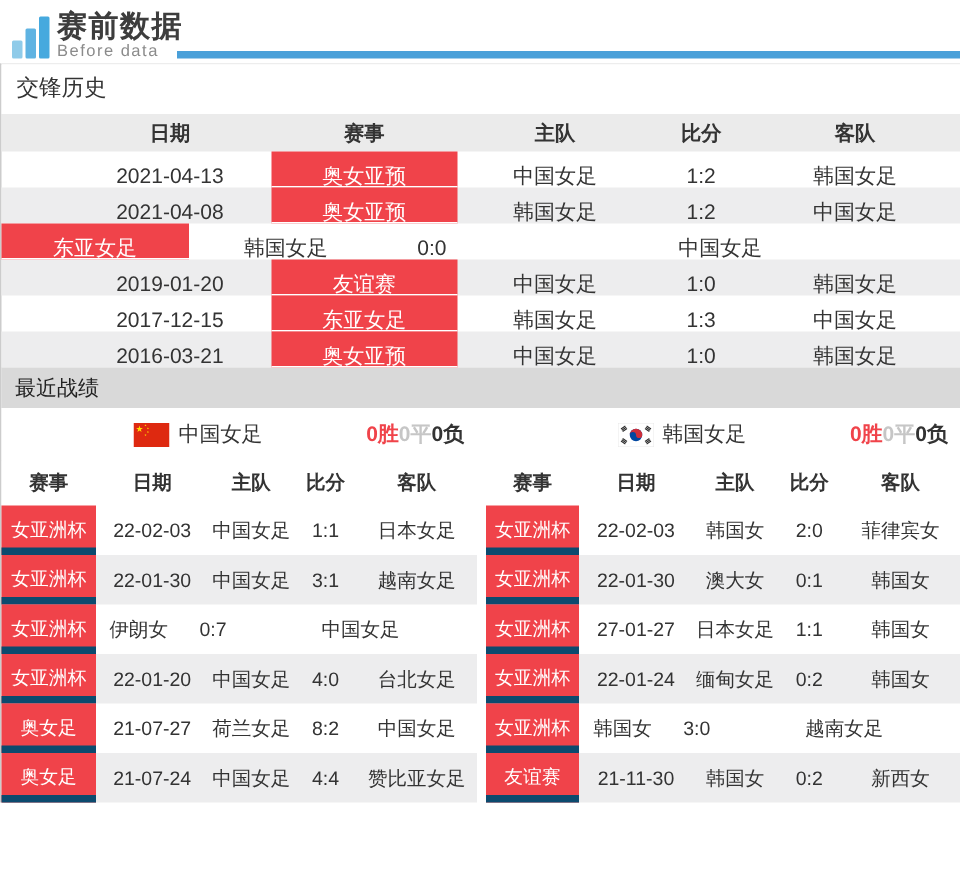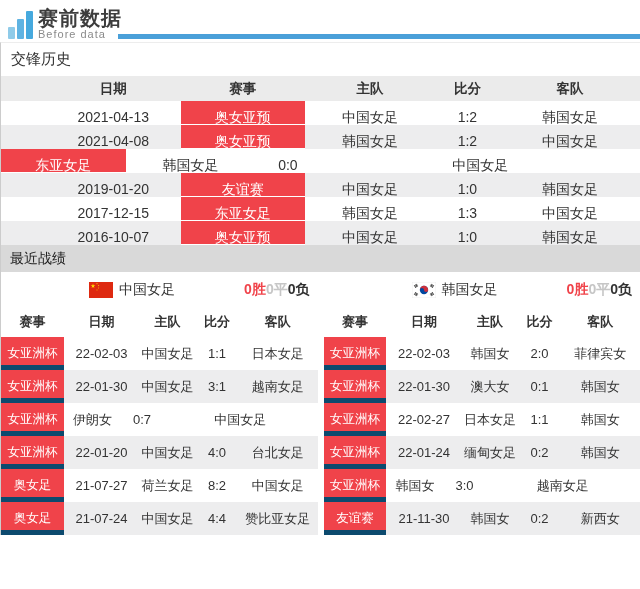--- a/index.html
+++ b/index.html
@@ -126,21 +126,21 @@
 
           <div class="h2h-row even">
             <span class="hc1">2017-12-15</span>
             <span class="hc2">东亚女足</span>
             <span class="hc3">韩国女足</span>
             <span class="hc4">1:3</span>
             <span class="hc5">中国女足</span>
           </div>
 
           <div class="h2h-row odd">
-            <span class="hc1">2016-10-07</span>
+            <span class="hc1">2016-03-21</span>
             <span class="hc2">奥女亚预</span>
             <span class="hc3">中国女足</span>
             <span class="hc4">1:0</span>
             <span class="hc5">韩国女足</span>
           </div>
         </div>
     </div>
 
     <div class="gray-bar">最近战绩</div>
 
@@ -279,21 +279,21 @@
               <div class="r-row odd">
                 <span class="rc1">女亚洲杯</span>
                 <span class="rc2">22-01-30</span>
                 <span class="rc3">澳大女</span>
                 <span class="rc4">0:1</span>
                 <span class="rc5">韩国女</span>
               </div>
 
               <div class="r-row even">
                 <span class="rc1">女亚洲杯</span>
-                <span class="rc2">22-02-27</span>
+                <span class="rc2">27-01-27</span>
                 <span class="rc3">日本女足</span>
                 <span class="rc4">1:1</span>
                 <span class="rc5">韩国女</span>
               </div>
 
               <div class="r-row odd">
                 <span class="rc1">女亚洲杯</span>
                 <span class="rc2">22-01-24</span>
                 <span class="rc3">缅甸女足</span>
                 <span class="rc4">0:2</span>

